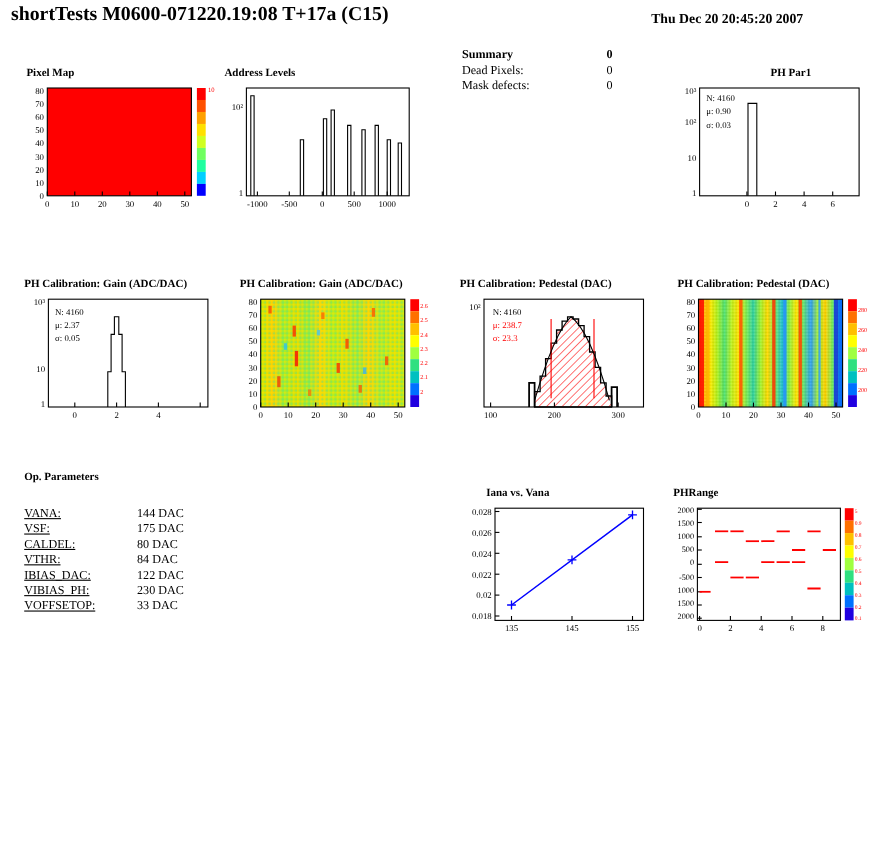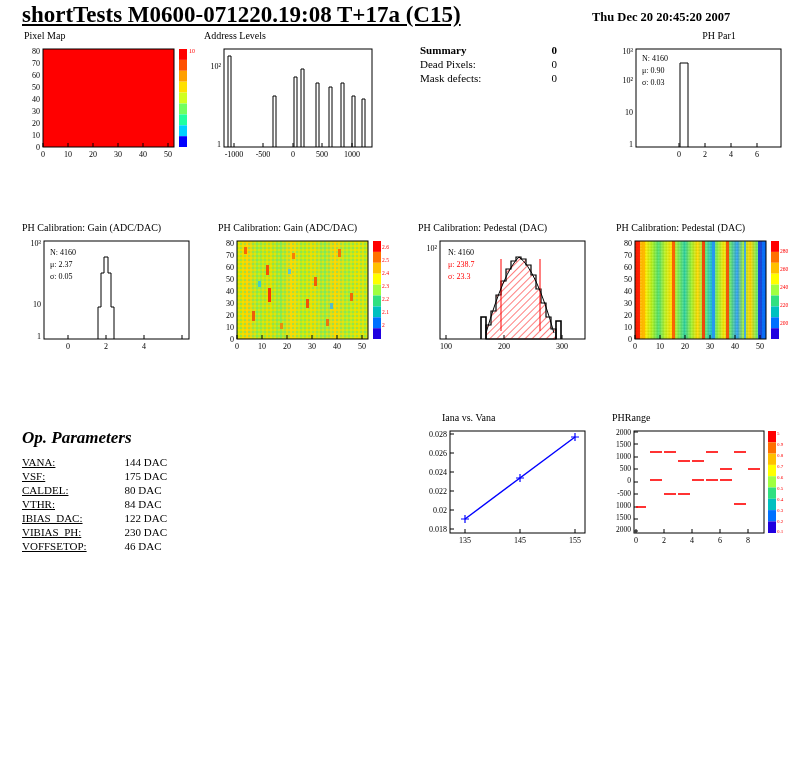--- a/index.html
+++ b/index.html
@@ -6,42 +6,42 @@
   body{
     width:796px;height:772px;
     background:#ffffff;
     font-family:"Liberation Serif", serif;
     color:#000;
     position:relative;
     overflow:hidden;
   }
   .abs{position:absolute;}
   #title{
-    left:22px;top:2px;
-    font-size:23px;font-weight:bold;
+    left:10px;top:2px;
+    font-size:18px;font-weight:bold;
     letter-spacing:0px;
     white-space:nowrap;
-    text-decoration:underline;
   }
   #datestamp{
     left:592px;top:10px;
     font-size:12.5px;font-weight:bold;
     white-space:nowrap;
   }
   .panel-title{
     font-size:10px;
-    font-weight:normal;
+    font-weight:bold;
     white-space:nowrap;
+    margin-top:31px;
   }
   .frame{fill:none;stroke:#000;stroke-width:1;}
   .statline{font-size:8px;}
   svg{display:block;overflow:visible;}
   
   #opparams{left:22px;top:428px;font-size:11px;}
-  #opparams .hdr{font-weight:bold;margin-bottom:7px;font-size:17px;font-style:italic;}
+  #opparams .hdr{font-weight:bold;margin-bottom:21px;font-size:10px;}
   #opparams table{border-collapse:collapse;font-size:11px;}
   #opparams td{padding:1px 0;}
   #opparams td.name{padding-right:38px;white-space:nowrap;text-decoration:underline;}
   #opparams td.val{white-space:nowrap;}
   
   #summary{left:420px;top:43px;font-size:11px;}
   #summary table{border-collapse:collapse;font-size:11px;}
   #summary td{padding:1px 0;}
   #summary td.k{padding-right:70px;white-space:nowrap;}
   #summary td.v{text-align:right;white-space:nowrap;}
@@ -95,21 +95,21 @@
     <tr>
           <td class="name">IBIAS_DAC:</td>
           <td class="val">122 DAC</td>
         </tr>
     <tr>
           <td class="name">VIBIAS_PH:</td>
           <td class="val">230 DAC</td>
         </tr>
     <tr>
           <td class="name">VOFFSETOP:</td>
-          <td class="val">46 DAC</td>
+          <td class="val">33 DAC</td>
         </tr>
   </tbody>
     </table>
 </div>
 
 <div class="abs" style="left:24px;top:30px;">
   <div class="panel-title">Pixel Map</div>
   <svg width="170" height="128">
 
     <g font-family="Liberation Serif, serif" font-size="8">

